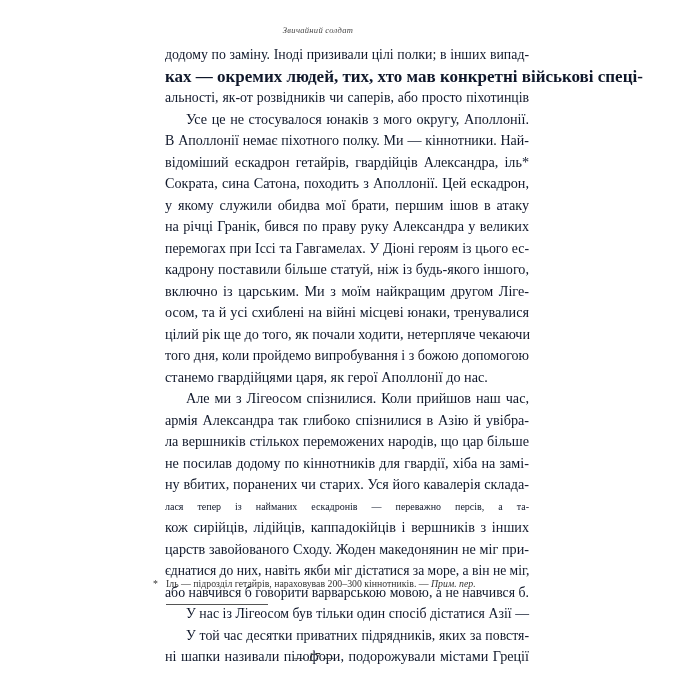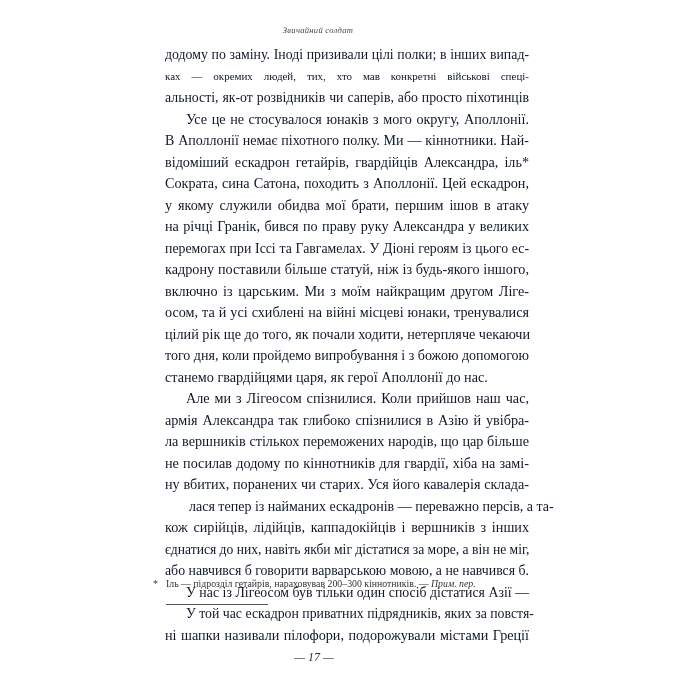--- a/index.html
+++ b/index.html
@@ -19,46 +19,47 @@
   .page-number { position:absolute; top:650px; left:0; width:628px; text-align:center; font-size:12px;
          font-style:italic; font-family:"Liberation Serif", serif; color:#333; }
 </style>
 </head>
 <body>
 
 <div class="running-head">Звичайний солдат</div>
 
 <div class="body-text" id="body-text">
     <span class="line justify" style="font-size: 13.8px;">додому по заміну. Іноді призивали цілі полки; в інших випад-</span>
-    <span class="line justify" style="font-size: 11px;">ках — окремих людей, тих, хто мав конкретні військові спеці-</span>
+    <span class="line justify" style="font-size: 17px; font-weight: bold;">ках — окремих людей, тих, хто мав конкретні військові спеці-</span>
     <span class="line justify" style="font-size: 13.8px;">альності, як-от розвідників чи саперів, або просто піхотинців</span>
     <span class="line justify indent">Усе це не стосувалося юнаків з мого округу, Аполлонії.</span>
     <span class="line justify" style="font-size: 14px;">В Аполлонії немає піхотного полку. Ми — кіннотники. Най-</span>
     <span class="line justify">відоміший ескадрон гетайрів, гвардійців Александра, іль*</span>
     <span class="line justify">Сократа, сина Сатона, походить з Аполлонії. Цей ескадрон,</span>
     <span class="line justify">у якому служили обидва мої брати, першим ішов в атаку</span>
     <span class="line justify">на річці Гранік, бився по праву руку Александра у великих</span>
     <span class="line justify" style="font-size: 13.8px;">перемогах при Іссі та Гавгамелах. У Діоні героям із цього ес-</span>
     <span class="line justify">кадрону поставили більше статуй, ніж із будь-якого іншого,</span>
     <span class="line justify">включно із царським. Ми з моїм найкращим другом Ліге-</span>
     <span class="line justify">осом, та й усі схиблені на війні місцеві юнаки, тренувалися</span>
     <span class="line justify">цілий рік ще до того, як почали ходити, нетерпляче чекаючи</span>
     <span class="line justify" style="font-size: 14px;">того дня, коли пройдемо випробування і з божою допомогою</span>
     <span class="line">станемо гвардійцями царя, як герої Аполлонії до нас.</span>
     <span class="line justify indent">Але ми з Лігеосом спізнилися. Коли прийшов наш час,</span>
     <span class="line justify">армія Александра так глибоко спізнилися в Азію й увібра-</span>
     <span class="line justify">ла вершників стількох переможених народів, що цар більше</span>
     <span class="line justify">не посилав додому по кіннотників для гвардії, хіба на замі-</span>
     <span class="line justify">ну вбитих, поранених чи старих. Уся його кавалерія склада-</span>
-    <span class="line justify" style="font-size: 14px; margin-left: 24px;">лася тепер із найманих ескадронів — переважно персів, а та-</span>
+    <span class="line justify" style="font-size: 10px;">лася тепер із найманих ескадронів — переважно персів, а та-</span>
     <span class="line justify">кож сирійців, лідійців, каппадокійців і вершників з інших</span>
+    <span class="line justify">царств завойованого Сходу. Жоден македонянин не міг при-</span>
     <span class="line justify" style="font-size: 13.6px;">єднатися до них, навіть якби міг дістатися за море, а він не міг,</span>
     <span class="line justify" style="font-size: 13.8px;">або навчився б говорити варварською мовою, а не навчився б.</span>
     <span class="line justify indent" style="font-size: 13.8px;">У нас із Лігеосом був тільки один спосіб дістатися Азії —</span>
-    <span class="line justify indent" style="font-size: 13.8px;">У той час ескадрон приватних підрядників, яких за повстя-</span>
+    <span class="line justify indent" style="font-size: 13.8px;">У той час десятки приватних підрядників, яких за повстя-</span>
     <span class="line justify">ні шапки називали пілофори, подорожували містами Греції</span>
   </div>
 
 <div class="footnote-rule"></div>
 <div class="footnote">
   <span class="mark">*</span><span>Іль — підрозділ гетайрів, нараховував 200–300 кіннотників. — </span><span class="note-source">Прим. пер.</span>
 </div>
 
 <div class="page-number">— 17 —</div>
 

